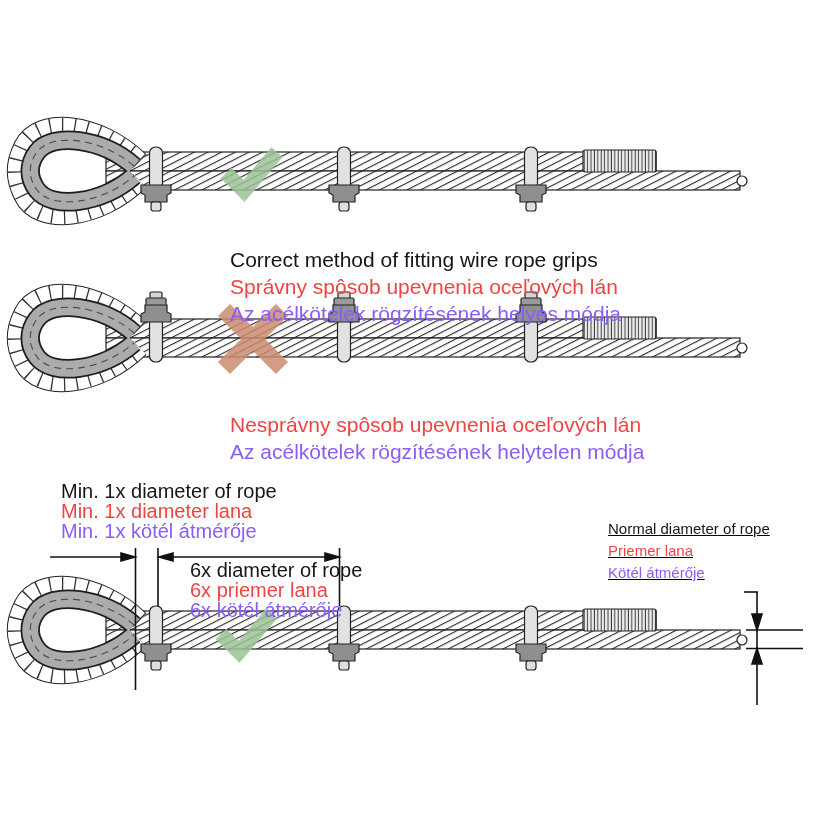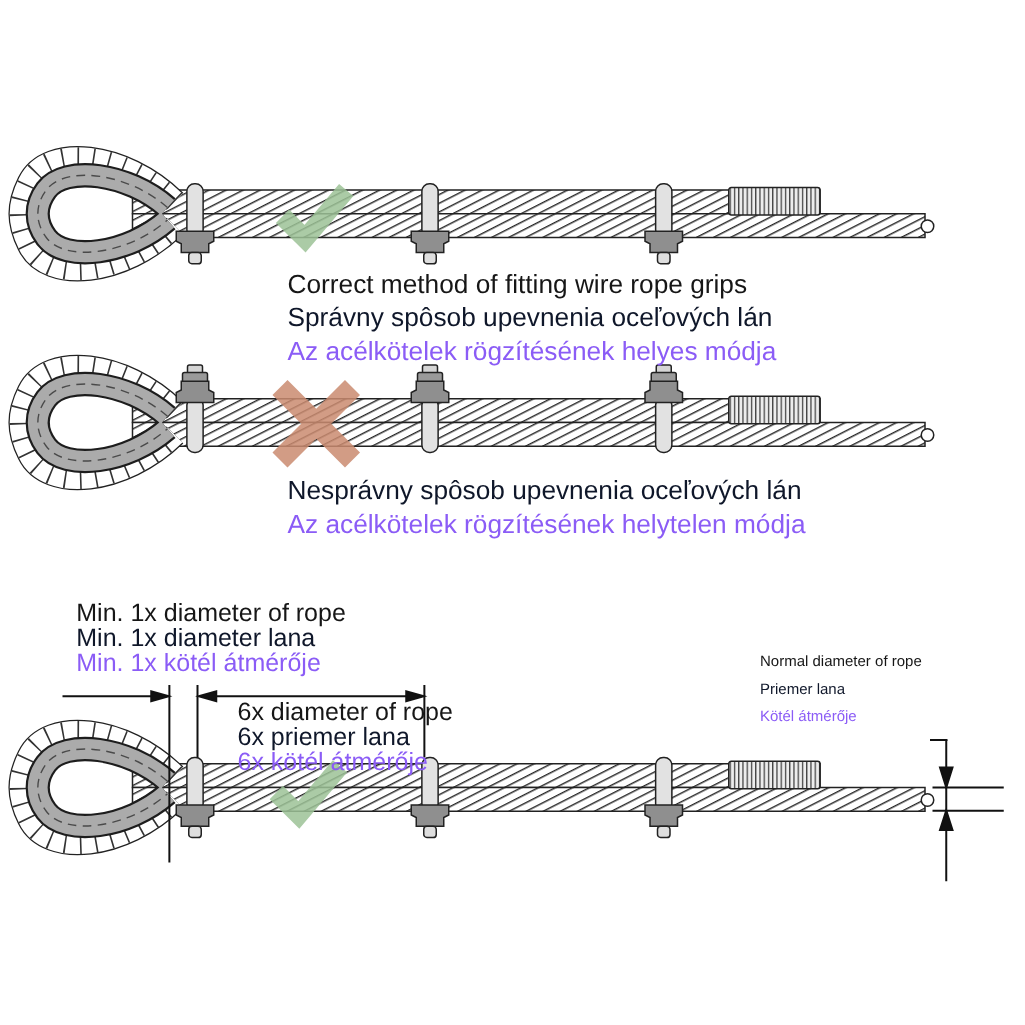--- a/index.html
+++ b/index.html
@@ -2,25 +2,25 @@
 <html><head>
 <meta charset="utf-8">
 <style>
   html,body{margin:0;padding:0;background:#fff;}
   .canvas{position:relative;width:820px;height:820px;background:#ffffff;overflow:hidden;
           font-family:"Liberation Sans", sans-serif;}
   .diagram{position:absolute;left:0;top:0;}
   .tb{position:absolute;white-space:nowrap;}
   .tb div{margin:0;padding:0;}
   .en{color:#161616;}
-  .sk{color:#0f172a;}
+  .sk{color:#ef4444;}
   .hu{color:#8b5cf6;}
-  .cap{font-size:21px;line-height:27px;}
+  .cap{font-size:21px;line-height:27px;margin-top:32px;}
   .small{font-size:20px;line-height:20px;}
-  .norm{font-size:12px;line-height:22px;}
+  .norm{font-size:15px;line-height:22px;text-decoration:underline;}
 </style>
 </head>
 <body>
 
 <div class="canvas">
 
   <svg class="diagram" width="820" height="820" viewBox="0 0 820 820">
     <defs>
       <pattern id="hatch" patternUnits="userSpaceOnUse" width="64" height="6.2" patternTransform="rotate(-27)">
         <rect width="64" height="6.2" fill="#ffffff"></rect>

